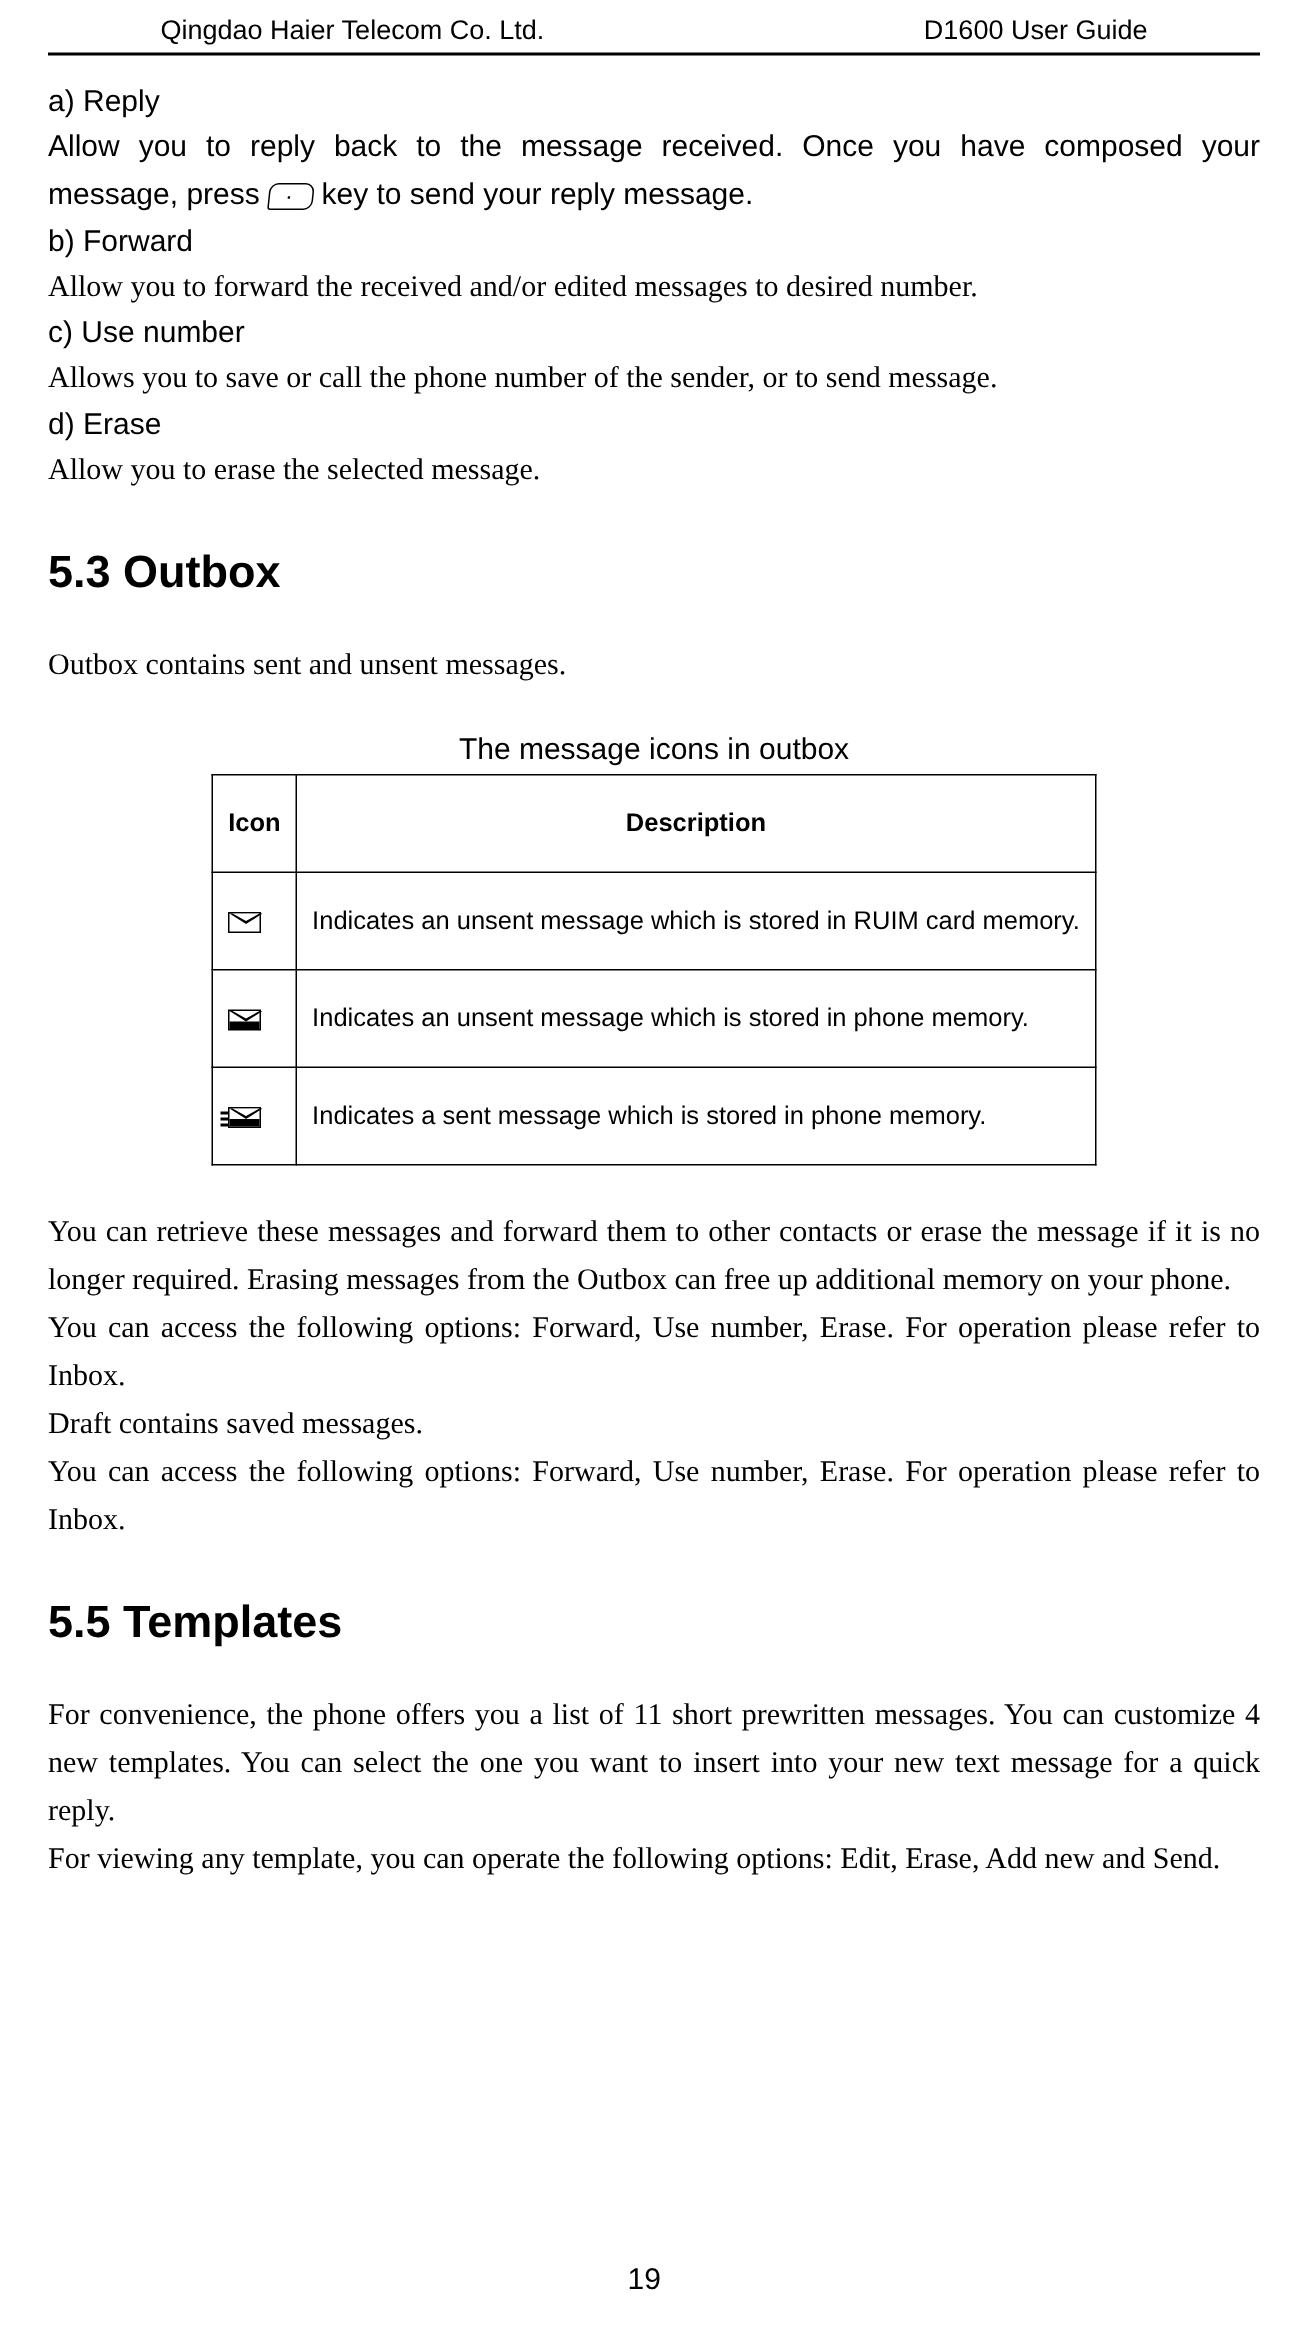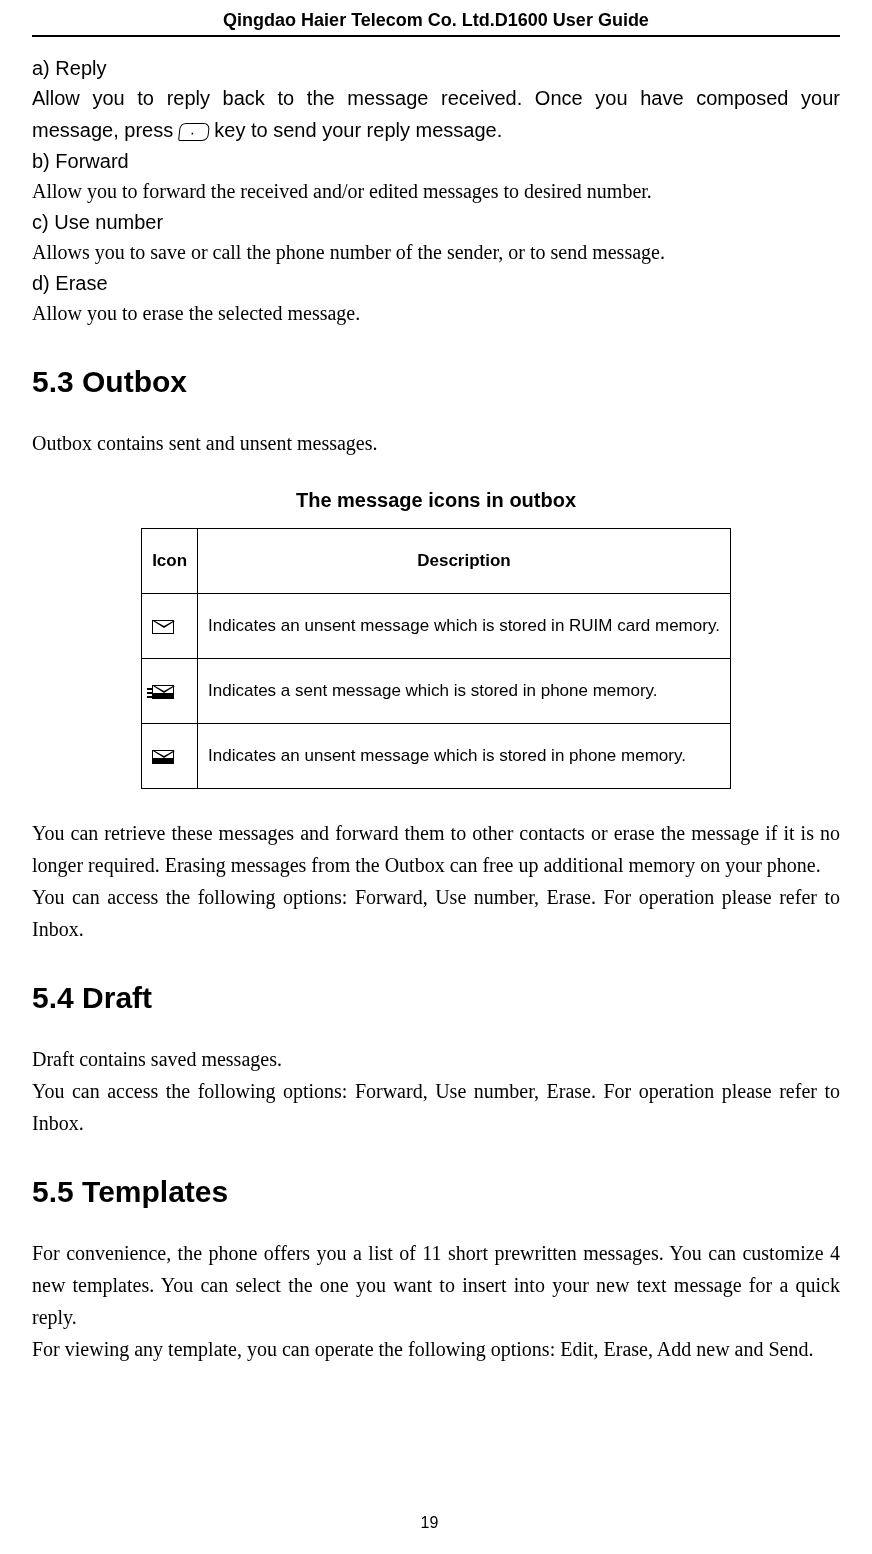--- a/index.html
+++ b/index.html
@@ -7,25 +7,24 @@
       font-family: Arial, Helvetica, sans-serif;
       background: #fff;
       color: #000;
       width: 872px;
       min-height: 1554px;
       position: relative;
       padding: 0 32px;
     }
     .header {
       display: flex;
-      justify-content: center;
+      justify-content: space-between;
       border-bottom: 2px solid #000;
       padding: 10px 75px 4px 75px;
       font-size: 18px;
-      font-weight: bold;
     }
     .content {
       padding: 16px 0 0 0;
     }
     .sub-heading {
       font-size: 20px;
       margin-top: 4px;
       margin-bottom: 2px;
     }
     .body-text {
@@ -58,24 +57,24 @@
       font-size: 16px;
     }
     h2.section-heading {
       font-size: 30px;
       font-weight: bold;
       margin-top: 36px;
       margin-bottom: 28px;
     }
     .table-title {
       font-size: 20px;
-      font-weight: bold;
+      font-weight: normal;
       text-align: center;
       margin-top: 30px;
-      margin-bottom: 16px;
+      margin-bottom: 4px;
     }
     table.icons-table {
       margin: 0 auto;
       border-collapse: collapse;
       font-size: 17px;
     }
     table.icons-table th, table.icons-table td {
       border: 1px solid #000;
       padding: 22px 10px;
       text-align: left;
@@ -126,21 +125,21 @@
       content: "";
       position: absolute;
       left: 0; right: 0; bottom: 0; top: 7px;
       background: #000;
     }
     .page-number {
       position: absolute;
       bottom: 22px;
       left: 0; right: 13px;
       text-align: center;
-      font-size: 16px;
+      font-size: 20px;
     }
     .spacer-top { height: 6px; }
   </style>
 </head>
 <body>
 
 <div class="header">
   <span>Qingdao Haier Telecom Co. Ltd.</span>
   <span>D1600 User Guide</span>
 </div>
@@ -176,38 +175,37 @@
     </thead>
     <tbody>
       <tr>
         <td class="icon-cell">
           <span class="msg-icon"><span class="flap"></span><span class="flap-inner"></span></span>
         </td>
         <td>Indicates an unsent message which is stored in RUIM card memory.</td>
       </tr>
       <tr>
         <td class="icon-cell">
+          <span class="msg-icon phone"><span class="flap"></span><span class="flap-inner"></span></span>
+        </td>
+        <td>Indicates an unsent message which is stored in phone memory.</td>
+      </tr>
+      <tr>
+        <td class="icon-cell">
           <span class="msg-icon sent phone"><span class="flap"></span><span class="flap-inner"></span></span>
         </td>
         <td>Indicates a sent message which is stored in phone memory.</td>
       </tr>
-      <tr>
-        <td class="icon-cell">
-          <span class="msg-icon phone"><span class="flap"></span><span class="flap-inner"></span></span>
-        </td>
-        <td>Indicates an unsent message which is stored in phone memory.</td>
-      </tr>
     </tbody>
   </table>
 
   <div class="spacer-top"></div>
   <div class="body-text" style="margin-top:22px;">You can retrieve these messages and forward them to other contacts or erase the message if it is no longer required. Erasing messages from the Outbox can free up additional memory on your phone.</div>
   <div class="body-text">You can access the following options: Forward, Use number, Erase. For operation please refer to Inbox.</div>
 
-  <h2 class="section-heading">5.4 Draft</h2>
   <div class="body-text">Draft contains saved messages.</div>
   <div class="body-text">You can access the following options: Forward, Use number, Erase. For operation please refer to Inbox.</div>
 
   <h2 class="section-heading">5.5 Templates</h2>
   <div class="body-text">For convenience, the phone offers you a list of 11 short prewritten messages. You can customize 4 new templates. You can select the one you want to insert into your new text message for a quick reply.</div>
   <div class="body-text">For viewing any template, you can operate the following options: Edit, Erase, Add new and Send.</div>
 
 </div>
 
 <div class="page-number">19</div>

